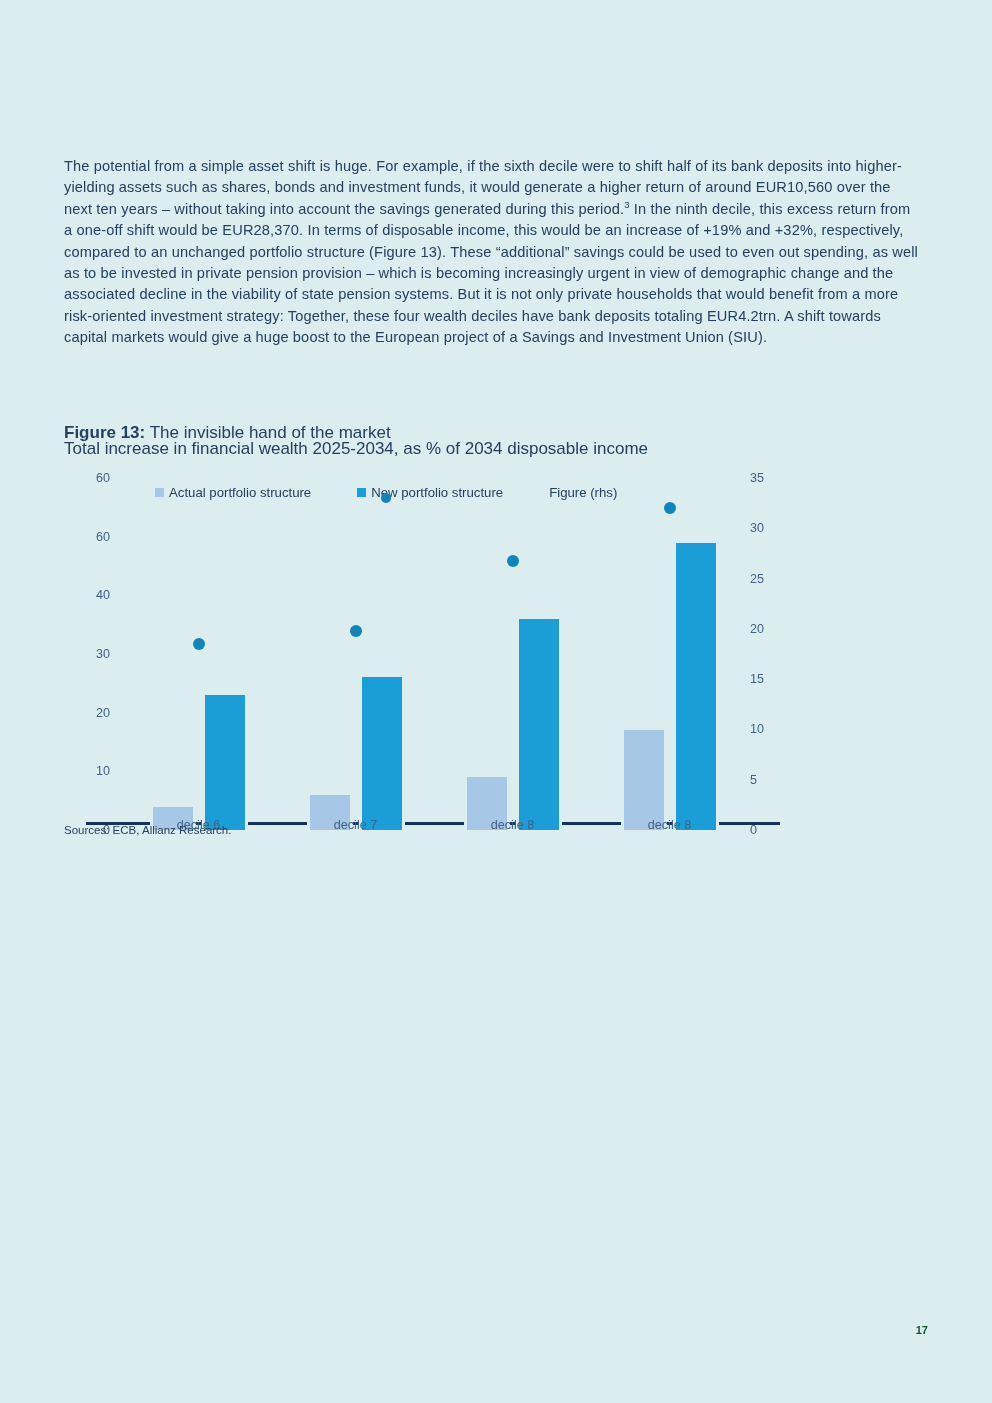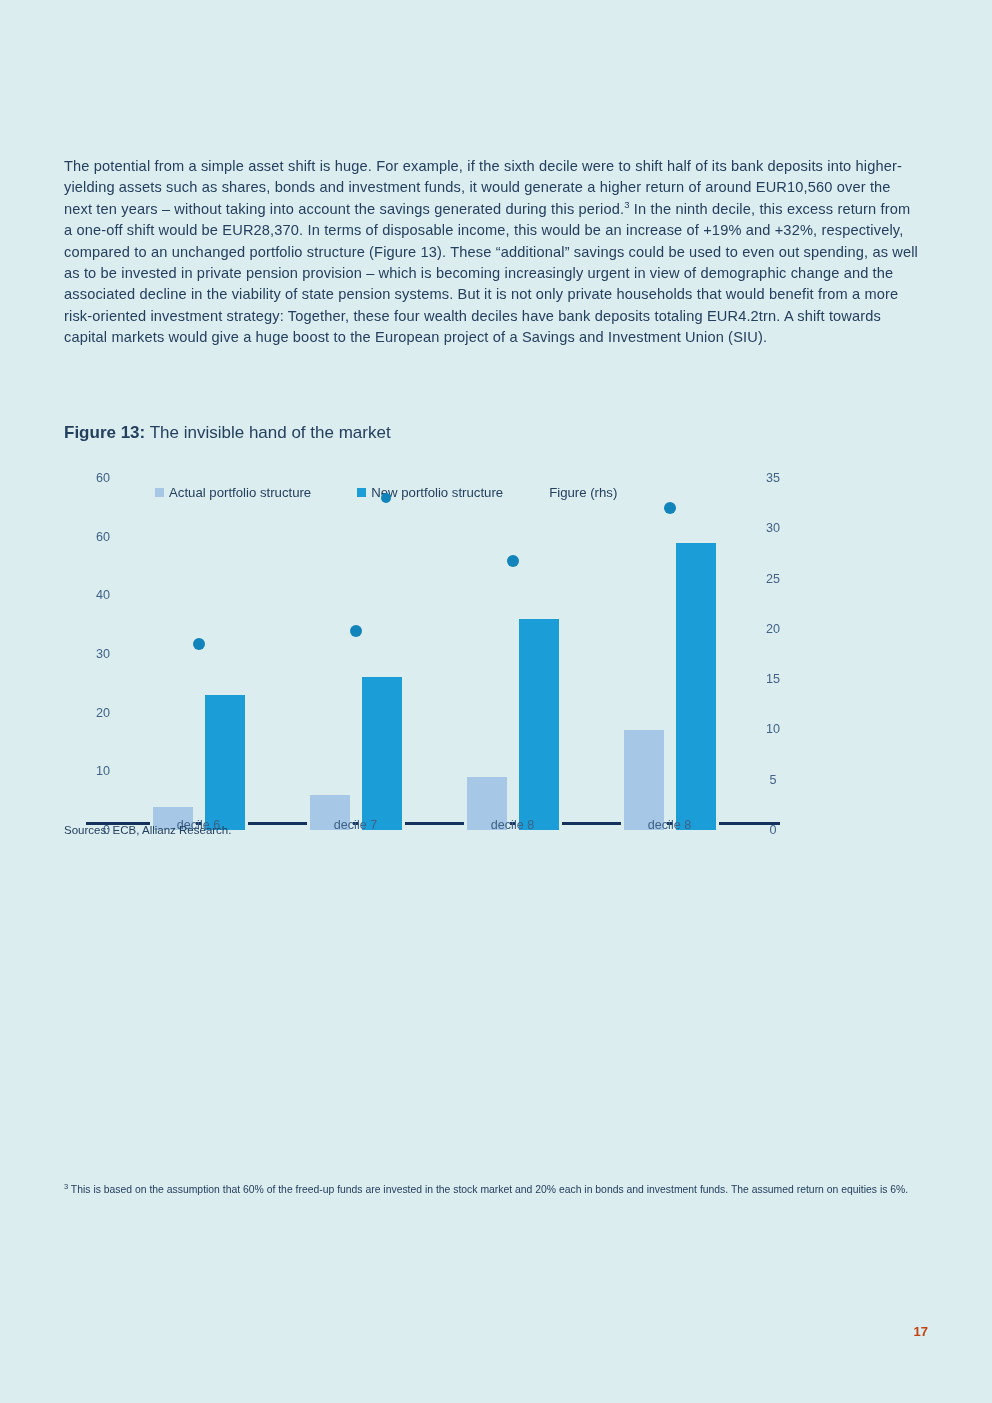--- a/index.html
+++ b/index.html
@@ -43,21 +43,21 @@
   }
   .axis-line {
     position:absolute; left:22px; top:352px;
     width:694px; height:3px; background:#15325c;
   }
   .ytick {
     position:absolute; right:0; width:46px; text-align:right;
     font-size:12.6px; color:#3f6286; transform:translateY(-50%);
   }
   .ytick-left { left:0; }
-  .ytick-right { left:686px; width:46px; text-align:center; }
+  .ytick-right { left:686px; width:46px; text-align:left; }
 
   .bars {
     position:absolute; left:0; bottom:0; width:100%; height:352px;
     display:flex; align-items:flex-end; justify-content:space-around;
   }
   .group {
     position:relative;
     height:100%;
     display:flex; align-items:flex-end; justify-content:center;
     flex:1 1 0;
@@ -107,34 +107,35 @@
   
   .footnote {
     position:absolute; left:64px; top:1182px; width:862px;
     font-size:10.4px; line-height:15px; color:#24405f;
   }
   .footnote sup { font-size:7.5px; vertical-align:super; line-height:0; }
 
   
   .page-number {
     position:absolute; right:64px; top:1324px;
-    font-size:13px; font-weight:bold; color:#c2410c;
+    font-size:11px; font-weight:bold; color:#14532d;
   }
 </style>
 </head>
 <body>
 
 <div class="page">
 
   <div class="body-text">
     <span>The potential from a simple asset shift is huge. For example, if the sixth decile were to shift half of its bank deposits into higher-yielding assets such as shares, bonds and investment funds, it would generate a higher return of around EUR10,560 over the next ten years – without taking into account the savings generated during this period.</span><sup>3</sup><span> In the ninth decile, this excess return from a one-off shift would be EUR28,370. In terms of disposable income, this would be an increase of +19% and +32%, respectively, compared to an unchanged portfolio structure (Figure 13). These “additional” savings could be used to even out spending, as well as to be invested in private pension provision – which is becoming increasingly urgent in view of demographic change and the associated decline in the viability of state pension systems. But it is not only private households that would benefit from a more risk-oriented investment strategy: Together, these four wealth deciles have bank deposits totaling EUR4.2trn. A shift towards capital markets would give a huge boost to the European project of a Savings and Investment Union (SIU).</span>
   </div>
 
   <div class="fig-caption">
     <div><span class="fig-label">Figure 13:</span><span> The invisible hand of the market</span></div>
+    <div>Total increase in financial wealth 2025-2034, as % of 2034 disposable income</div>
   </div>
 
   <div class="legend">
     <div class="legend-item">
       <span class="swatch actual"></span>
       <span>Actual portfolio structure</span>
     </div>
     <div class="legend-item">
       <span class="swatch newp"></span>
       <span>New portfolio structure</span>
@@ -193,19 +194,16 @@
     <div class="xlabels" id="x-labels">
         <div class="xlabel">decile 6</div>
         <div class="xlabel">decile 7</div>
         <div class="xlabel">decile 8</div>
         <div class="xlabel">decile 8</div>
       </div>
   </div>
 
   <div class="sources">Sources: ECB, Allianz Research.</div>
 
-  <div class="footnote">
-    <sup>3</sup><span> This is based on the assumption that 60% of the freed-up funds are invested in the stock market and 20% each in bonds and investment funds. The assumed return on equities is 6%.</span>
-  </div>
 
   <div class="page-number">17</div>
 
 </div>
 
 </body></html>

